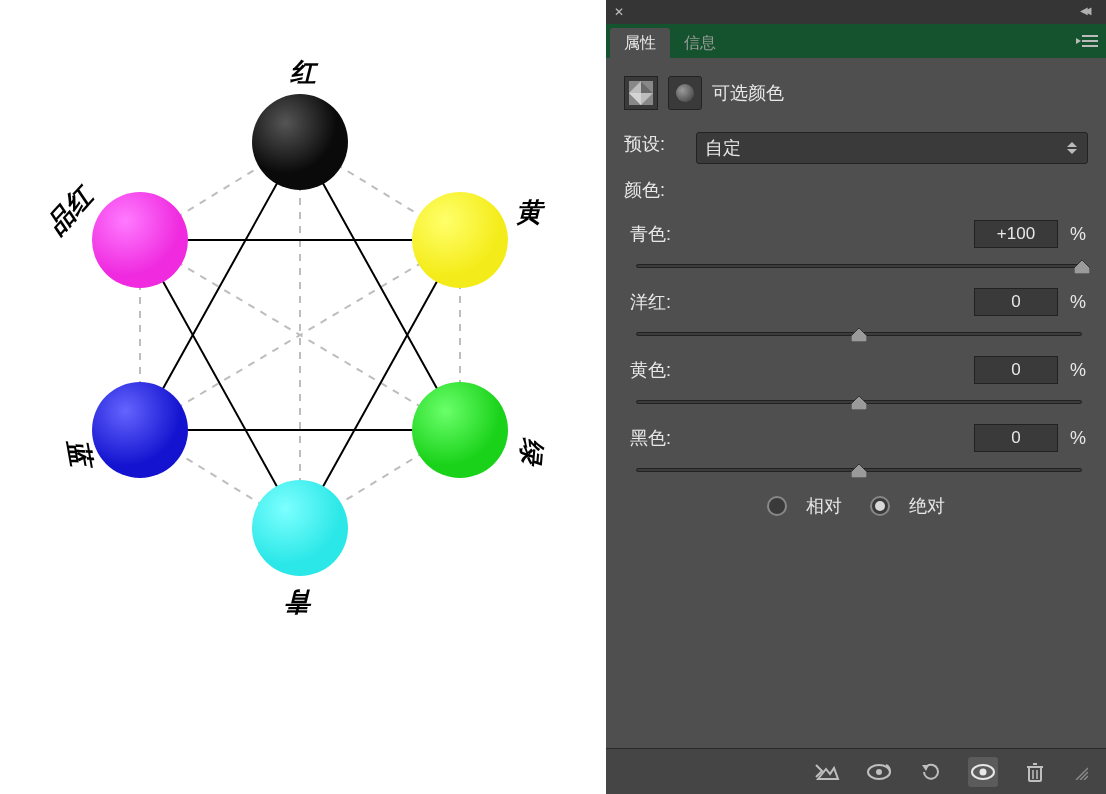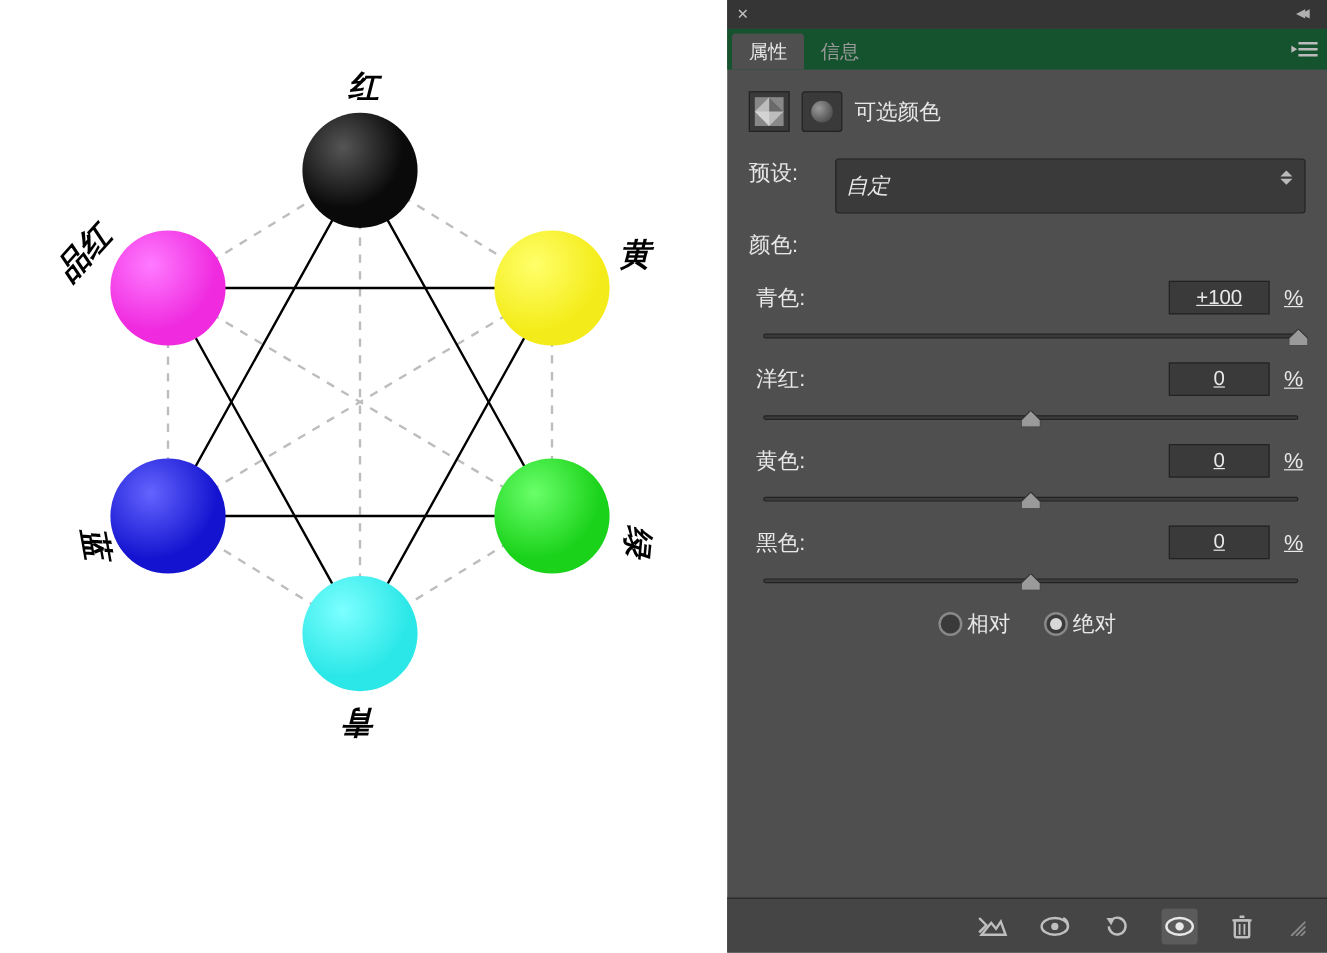--- a/index.html
+++ b/index.html
@@ -26,41 +26,41 @@
 
   .type-row { display:flex; align-items:center; gap:10px; margin-bottom:22px; }
   .type-icon { width:34px; height:34px; background:#3a3a3a; border:1px solid #222; display:flex; align-items:center; justify-content:center; }
   .type-circle { width:34px; height:34px; background:#3a3a3a; border:1px solid #222; display:flex; align-items:center; justify-content:center; border-radius:3px; }
   .type-circle i { width:18px; height:18px; border-radius:50%; background:radial-gradient(circle at 35% 35%, #9a9a9a, #555 70%); display:block; }
   .type-icon svg { width:26px; height:26px; }
 
   .row { display:flex; align-items:flex-start; margin-bottom:14px; }
   .row .label { width:72px; text-align:left; }
   .row.color .label { width:72px; }
-  .select { flex:1; height:46px; background:#3a3a3a; border:1px solid #222; border-radius:3px; display:flex; align-items:center; padding:0 8px; position:relative; color:#e8e8e8; cursor:pointer;font-style:italic; }
+  .select { flex:1; height:32px; background:#3a3a3a; border:1px solid #222; border-radius:3px; display:flex; align-items:center; padding:0 8px; position:relative; color:#e8e8e8; cursor:pointer; }
   .select .arrows { position:absolute; right:6px; top:4px; width:14px; height:22px; display:flex; flex-direction:column; justify-content:center; gap:2px; }
   .select .arrows span { width:0; height:0; border-left:5px solid transparent; border-right:5px solid transparent; }
   .select .arrows .up { border-bottom:5px solid #bbb; }
   .select .arrows .dn { border-top:5px solid #bbb; }
   .swatch { width:26px; height:20px; margin-right:8px; border:1px solid #000; }
 
   .sliders { padding: 4px 0 0 6px; }
   .slider-row { margin-bottom: 6px; }
   .slider-head { display:flex; align-items:center; justify-content:space-between; padding-right:2px; }
   .slider-head .sl-label { font-size:18px; }
-  .slider-head .sl-right { display:flex; align-items:center; gap:8px;text-decoration:underline; }
+  .slider-head .sl-right { display:flex; align-items:center; gap:8px; }
   .numbox { width:84px; height:28px; background:#3a3a3a; border:1px solid #222; color:#e8e8e8; text-align:center; font-size:17px; line-height:26px; }
   .pct { width:20px; text-align:right; }
   .track { position:relative; height:24px; margin:6px 6px 10px 6px; }
   .track .rail { position:absolute; left:0; right:0; top:10px; height:4px; background:#3c3c3c; border:1px solid #222; border-radius:2px; }
   .track .thumb { position:absolute; top:4px; width:16px; height:14px; transform:translateX(-50%); }
   .track .thumb svg { width:100%; height:100%; }
 
   .radio-row { display:flex; gap:28px; justify-content:center; margin-top:12px; }
-  .radio { display:flex; align-items:center; gap:4px; cursor:pointer; }
+  .radio { display:flex; align-items:center; gap:19px; cursor:pointer; }
   .radio .dot { width:20px; height:20px; border-radius:50%; border:2px solid #888; background:#3a3a3a; display:flex; align-items:center; justify-content:center; }
   .radio .dot.checked::after { content:""; width:10px; height:10px; border-radius:50%; background:#d8d8d8; }
 
   .footer { position:absolute; left:0; right:0; bottom:0; height:46px; background:#454545; border-top:1px solid #2a2a2a; display:flex; align-items:center; justify-content:flex-end; gap:22px; padding:0 18px; }
   .footer .ico { width:30px; height:30px; display:flex; align-items:center; justify-content:center; cursor:pointer; color:#bfbfbf; }
   .footer .ico.active { background:#5b5b5b; border-radius:3px; color:#e8e8e8; }
   .footer .ico svg { width:26px; height:26px; }
   .footer .grip { width:16px; height:16px; cursor:nwse-resize; }
 </style>
 </head>

